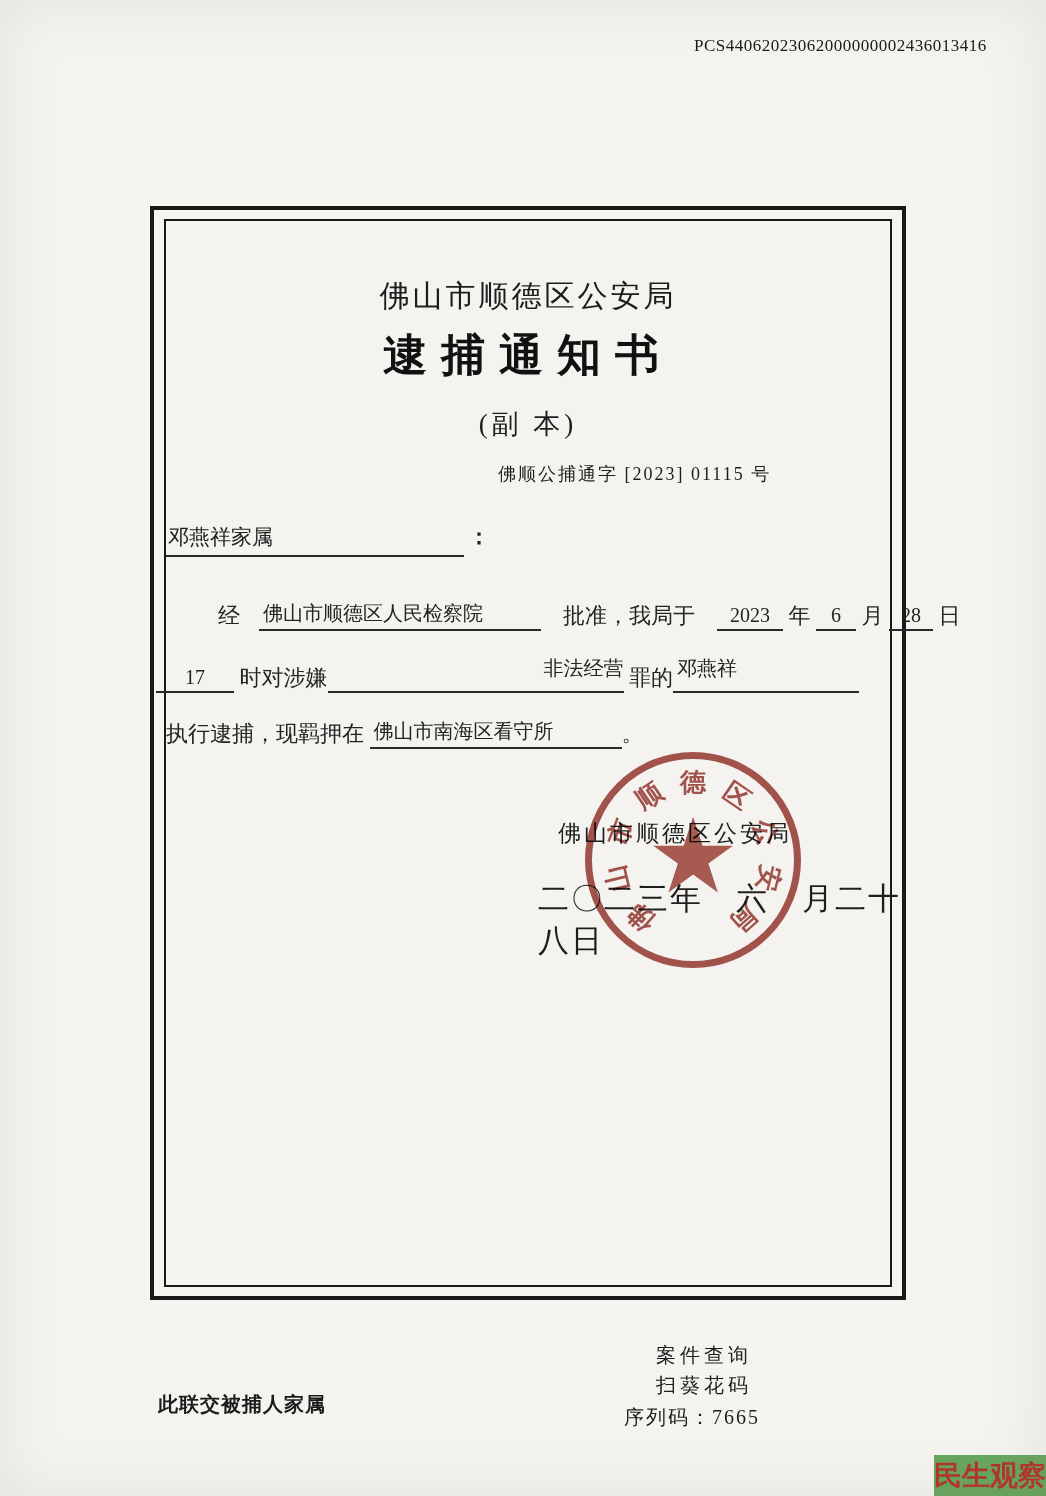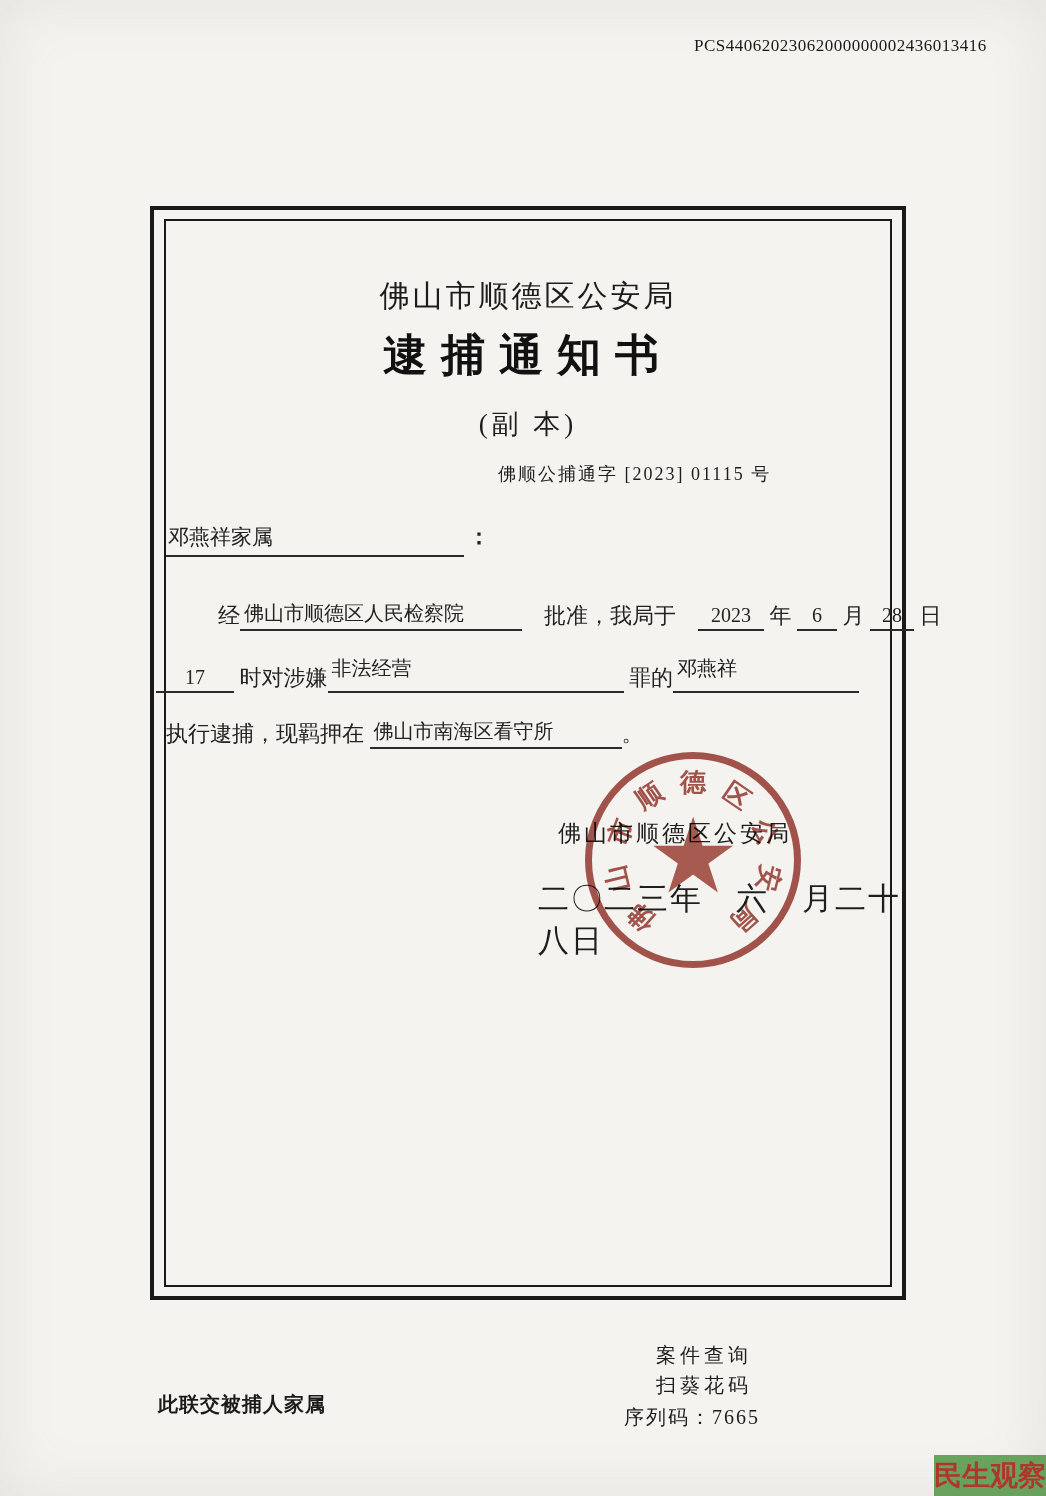--- a/index.html
+++ b/index.html
@@ -146,23 +146,23 @@
   <div class="border-outer">
     <div class="border-inner"></div>
 
     <div class="org-title">佛山市顺德区公安局</div>
     <div class="doc-title">逮捕通知书</div>
     <div class="copy-label">(副  本)</div>
     <div class="doc-number">佛顺公捕通字 [2023] 01115 号</div>
 
     <div class="addressee-line"><span class="addressee-underline">邓燕祥家属</span><span class="addressee-colon">：</span></div>
 
-    <div class="body-line line1"><span>经</span><span class="blank left-fill" style="width:278px;">佛山市顺德区人民检察院</span>　<span>批准，我局于</span>　<span class="blank" style="width:66px;">2023</span> <span>年</span> <span class="blank" style="width:40px;">6</span> <span>月</span> <span class="blank" style="width:44px;">28</span> <span>日</span></div>
+    <div class="body-line line1"><span>经</span><span class="blank left-fill" style="width:278px;margin-left:19px;">佛山市顺德区人民检察院</span>　<span>批准，我局于</span>　<span class="blank" style="width:66px;">2023</span> <span>年</span> <span class="blank" style="width:40px;">6</span> <span>月</span> <span class="blank" style="width:44px;">28</span> <span>日</span></div>
 
-    <div class="body-line line2"><span class="blank" style="width:78px;">17</span> <span>时对涉嫌</span><span class="blank left-fill" style="width:292px;"><span class="fill-raised">非法经营</span></span> <span>罪的</span><span class="blank left-fill" style="width:182px;"><span class="fill-raised">邓燕祥</span></span></div>
+    <div class="body-line line2"><span class="blank" style="width:78px;">17</span> <span>时对涉嫌</span><span class="blank left-fill" style="width:292px;text-align:right;"><span class="fill-raised">非法经营</span></span> <span>罪的</span><span class="blank left-fill" style="width:182px;"><span class="fill-raised">邓燕祥</span></span></div>
 
     <div class="body-line line3"><span>执行逮捕，现羁押在</span> <span class="blank left-fill" style="width:248px;">佛山市南海区看守所</span><span>。</span></div>
 
     <div class="sig-agency">佛山市顺德区公安局</div>
     <div class="sig-date">二〇二三年　六　月二十八日</div>
 
   </div>
 
   <div class="stamp">
     <div class="stamp-ring"></div>

